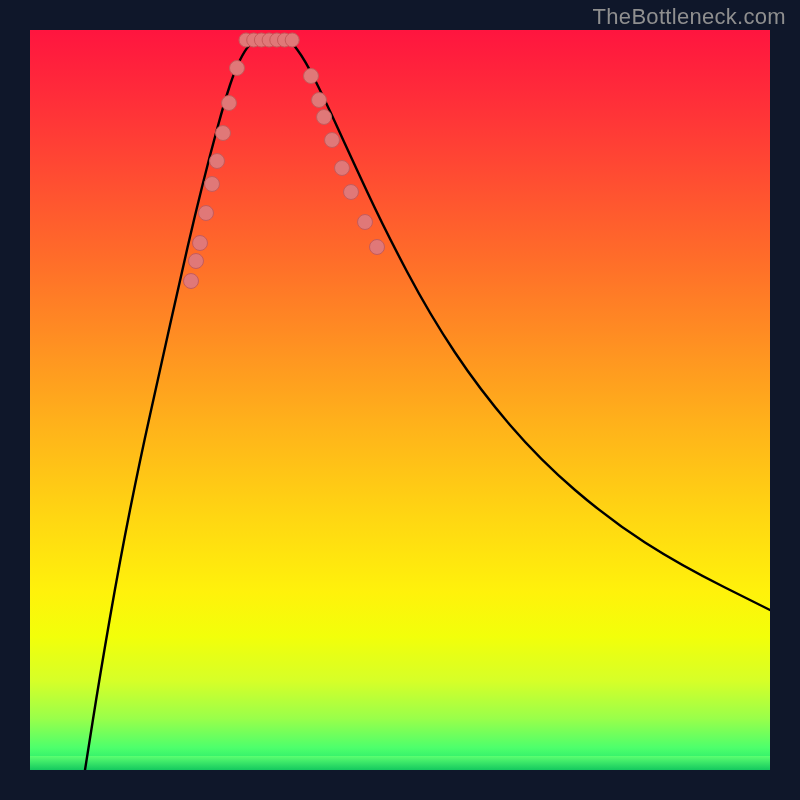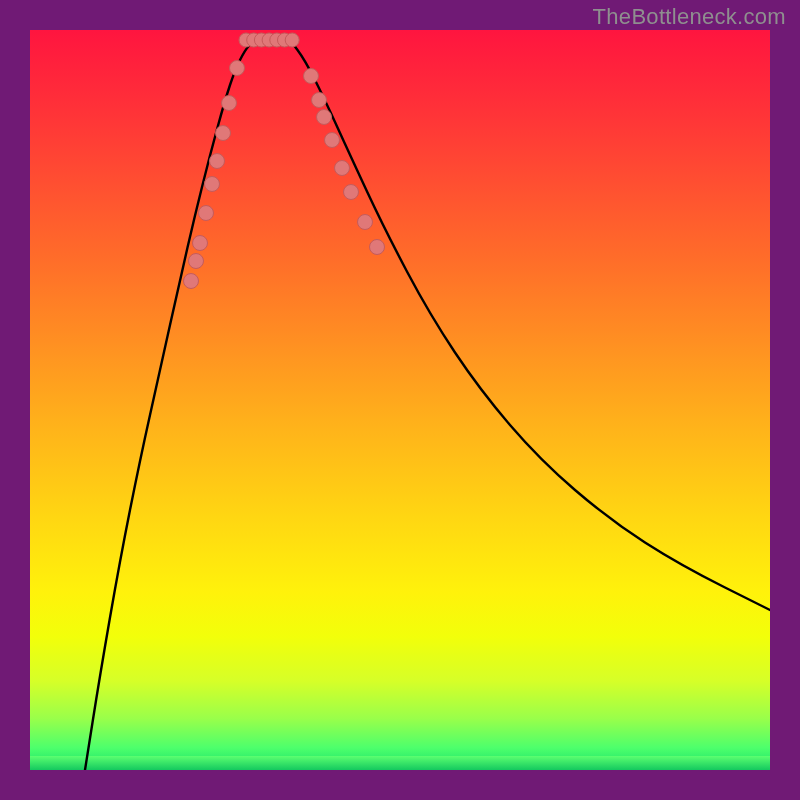--- a/index.html
+++ b/index.html
@@ -8,21 +8,21 @@
     width: 800px;
     height: 800px;
     background: #000;
     overflow: hidden;
     font-family: Arial, Helvetica, sans-serif;
   }
   .frame {
     position: relative;
     width: 800px;
     height: 800px;
-    background: #701a75;
+    background: #0f172a;
   }
   .plot-area {
     position: absolute;
     left: 30px;
     top: 30px;
     width: 740px;
     height: 740px;
     overflow: hidden;
   }
   .gradient {

